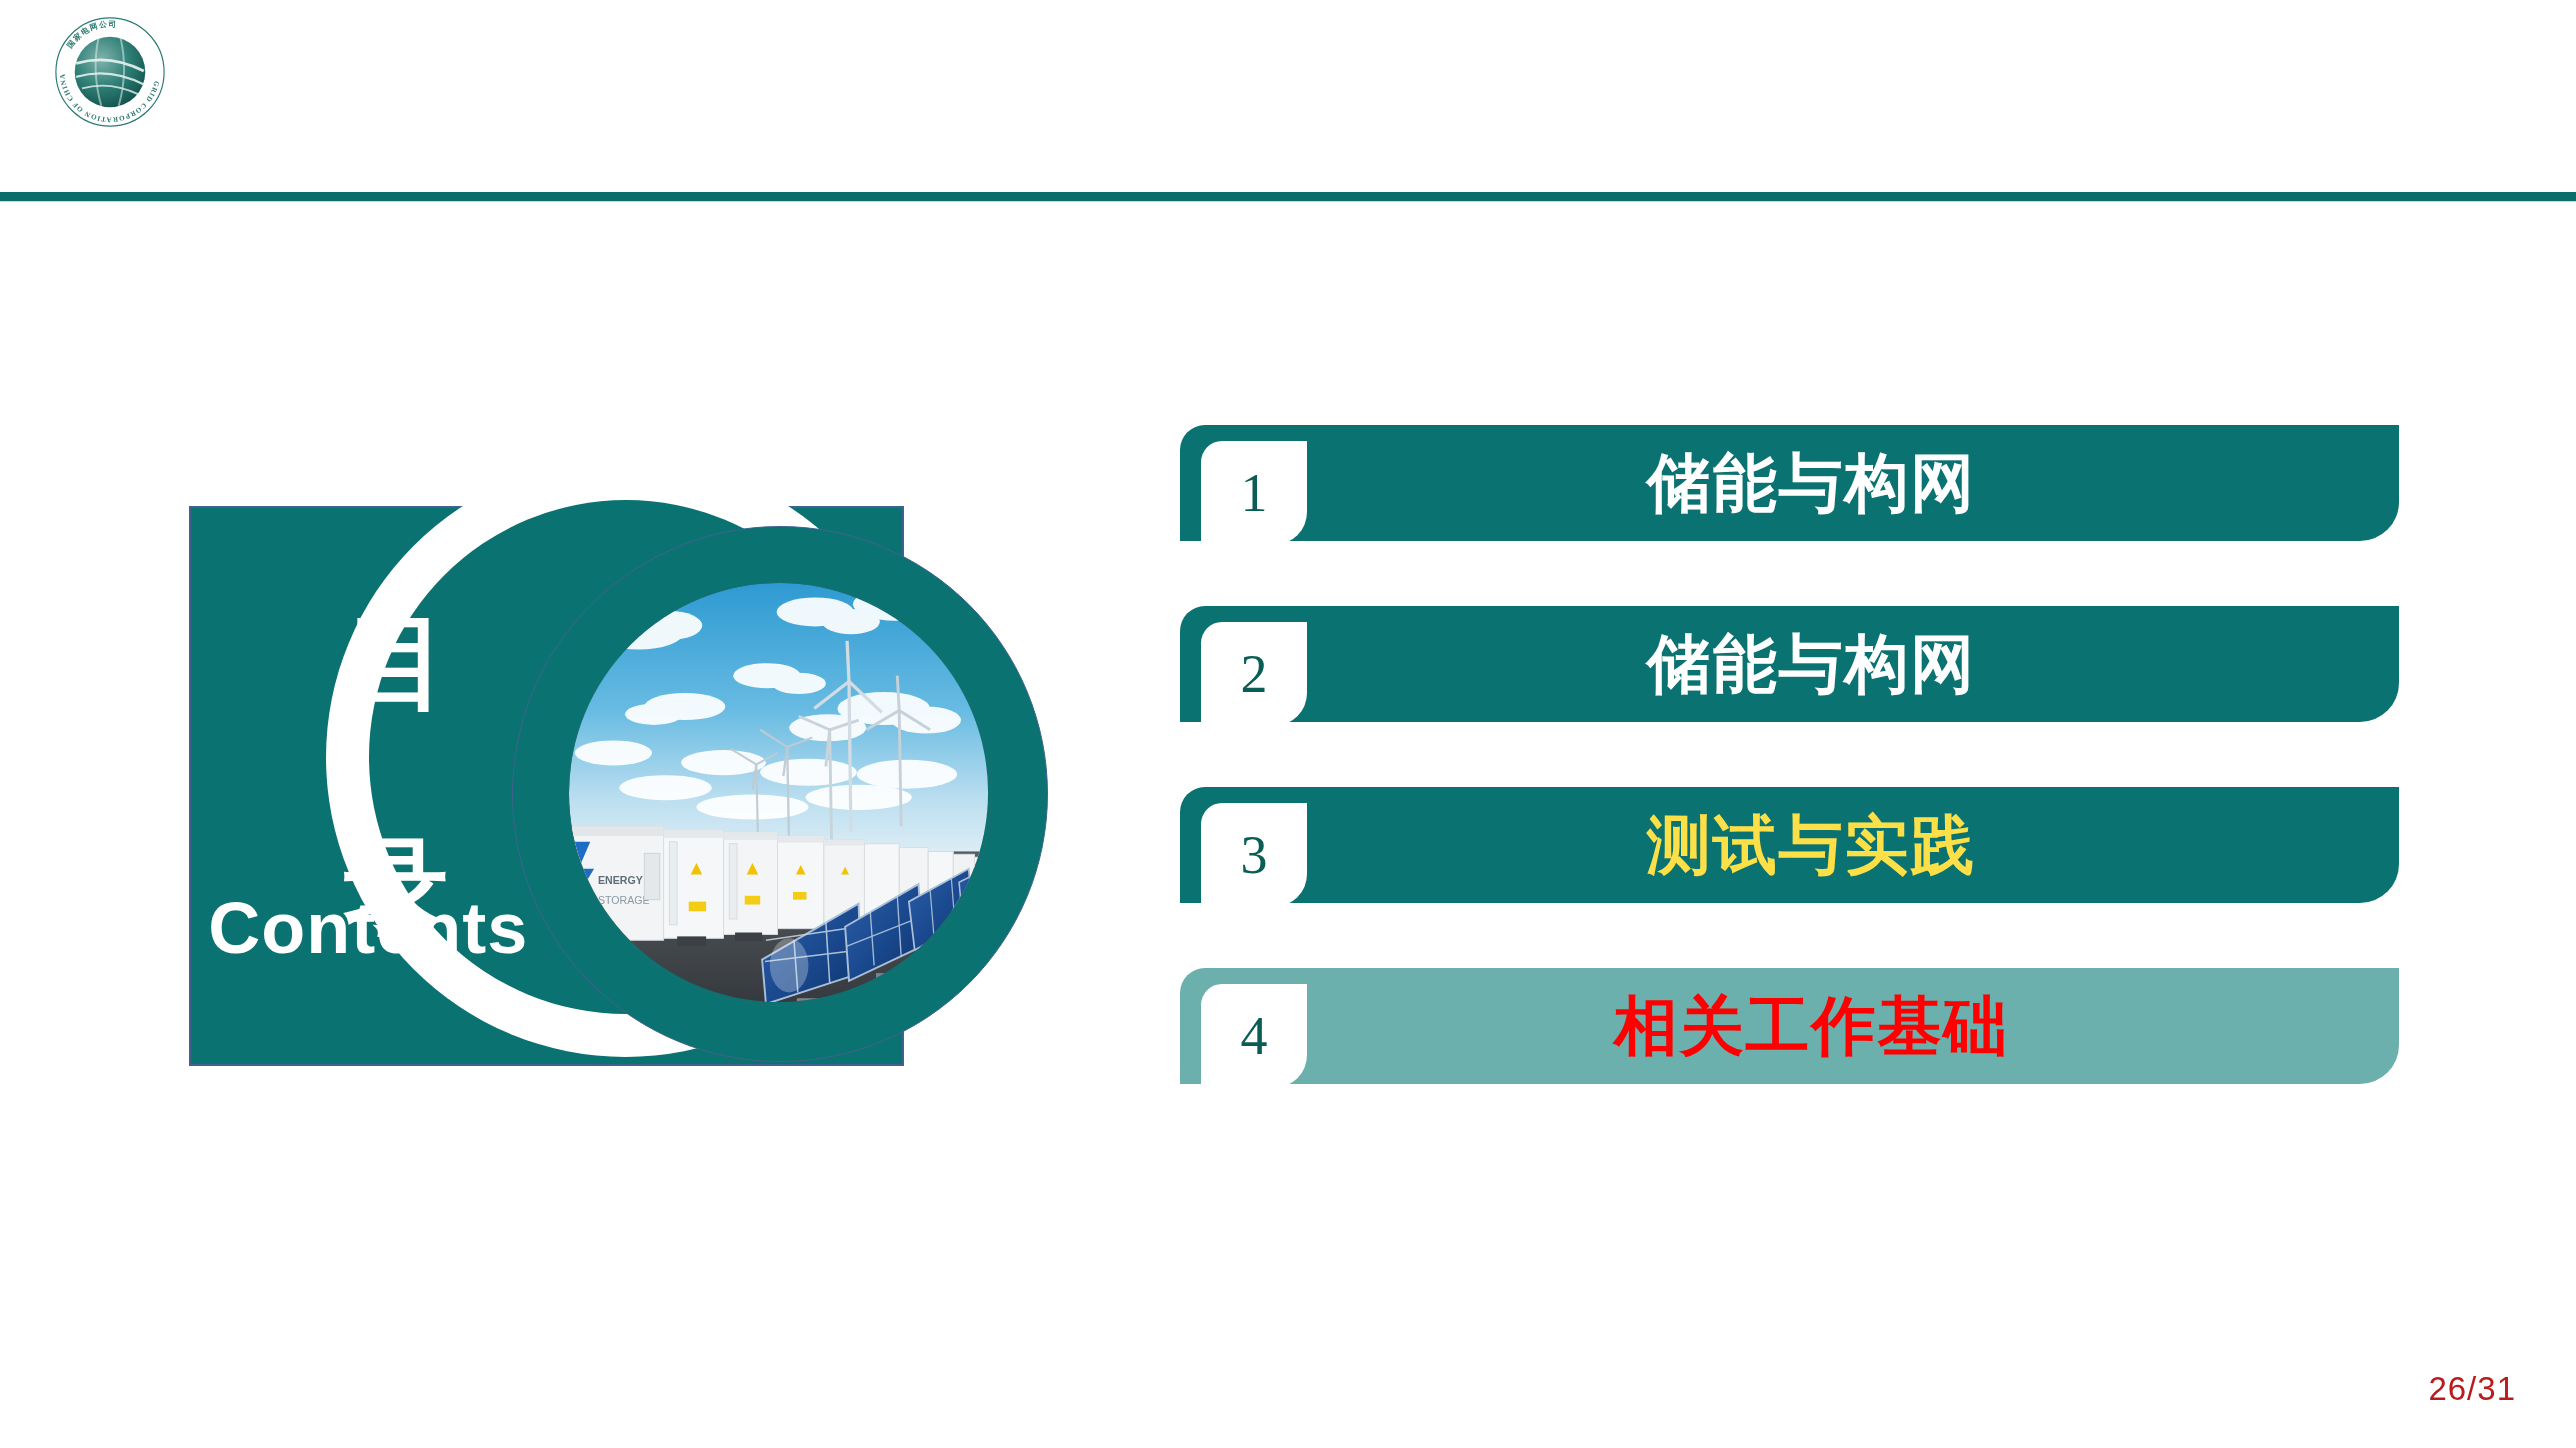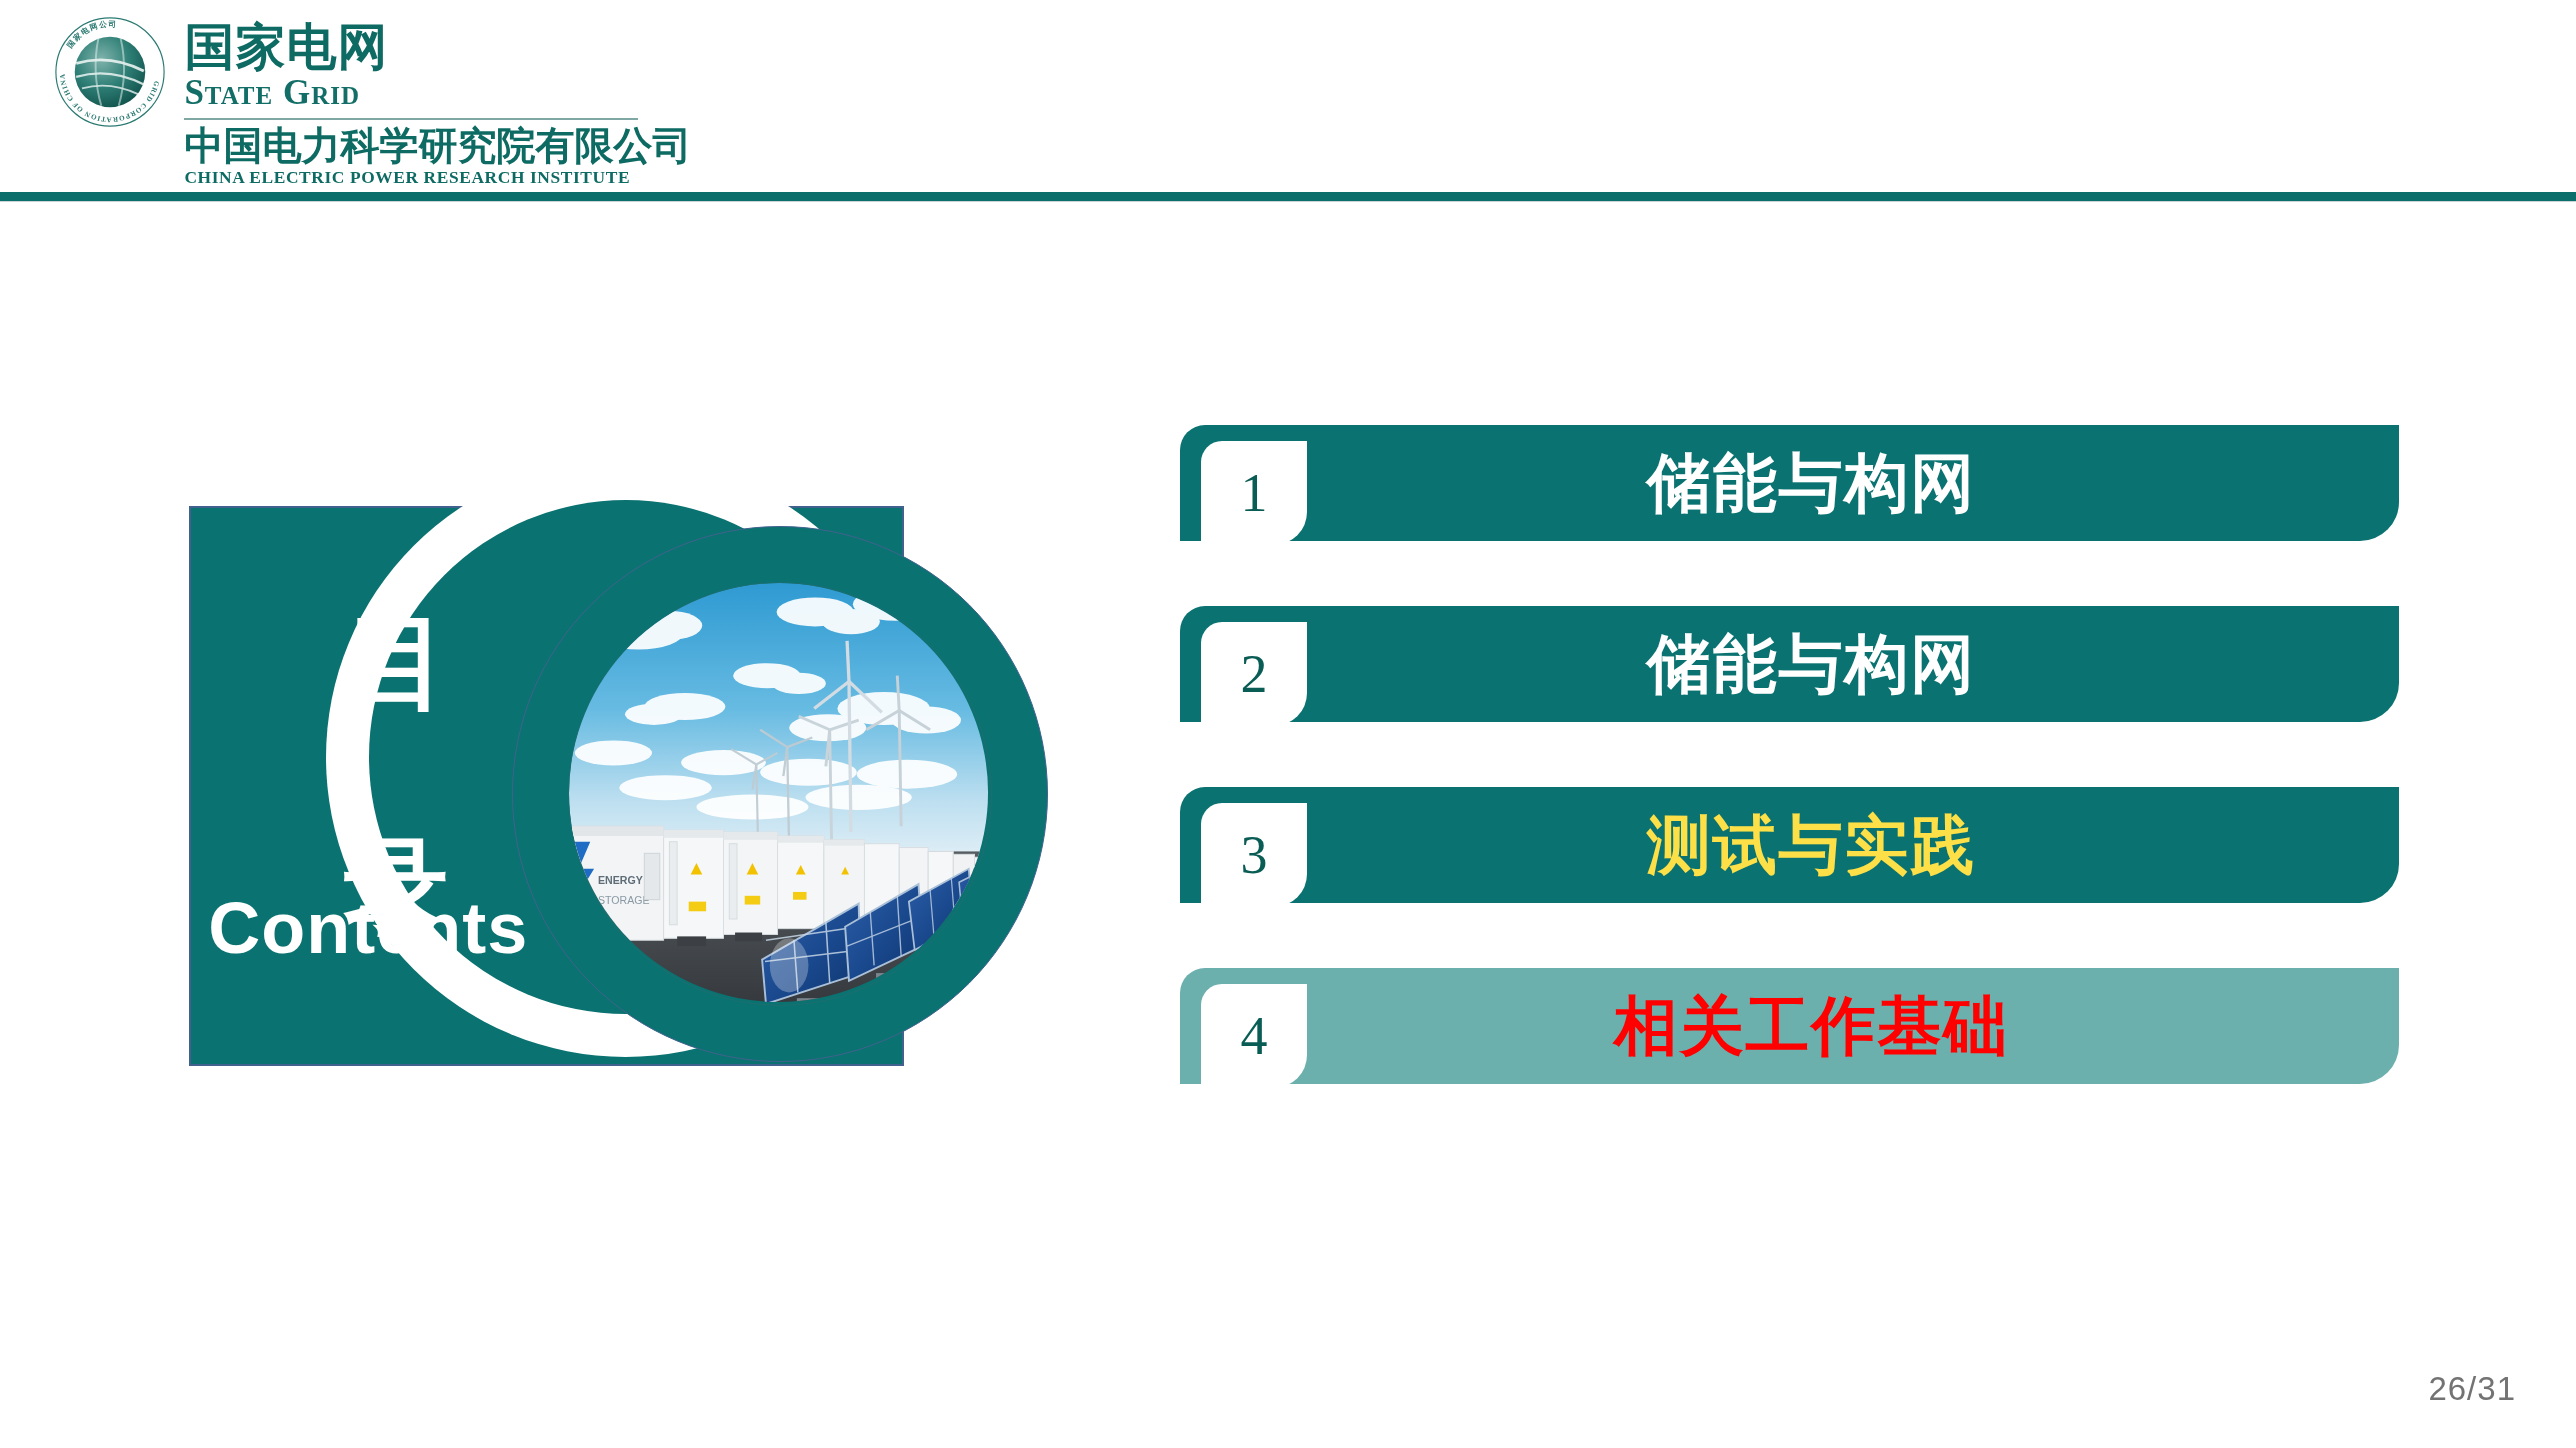--- a/index.html
+++ b/index.html
@@ -243,21 +243,21 @@
     box-sizing: border-box;
   }
 
   
   #page-number {
     position: absolute;
     right: 60px;
     bottom: 41px;
     font-family: "Liberation Sans", sans-serif;
     font-size: 33px;
-    color: #737373;
+    color: #b91c1c;
     letter-spacing: 1px;
   }
 </style>
 </head>
 <body>
 
 <div id="slide-header">
 
   <div id="logo-block">
 
@@ -281,27 +281,20 @@
         <path d="M 70,24 Q 78,59 68,94" fill="none" stroke="#DCEDEA" stroke-width="2" opacity="0.55"></path>
         <text font-family="Liberation Serif, serif" font-size="7.4" fill="#2B7A72" font-weight="bold" letter-spacing="0.9">
           <textPath href="#ringPathBot" startOffset="6%">GRID CORPORATION OF CHINA</textPath>
         </text>
         <text font-family="DejaVu Sans, sans-serif" font-size="8" fill="#2B7A72" font-weight="bold" letter-spacing="1.4">
           <textPath href="#ringPathTop" startOffset="17%">国家电网公司</textPath>
         </text>
       </svg>
     </div>
 
-    <div id="logo-text-block">
-      <div class="sg-cn">国家电网</div>
-      <div class="sg-en">State Grid</div>
-      <div id="logo-divider"></div>
-      <div class="inst-cn">中国电力科学研究院有限公司</div>
-      <div class="inst-en">CHINA ELECTRIC POWER RESEARCH INSTITUTE</div>
-    </div>
 
   </div>
 
   <div id="header-rule"></div>
 </div>
 
 <div id="contents-panel"></div>
 <div id="panel-arc"></div>
 <div id="panel-arc-inner"></div>
 

